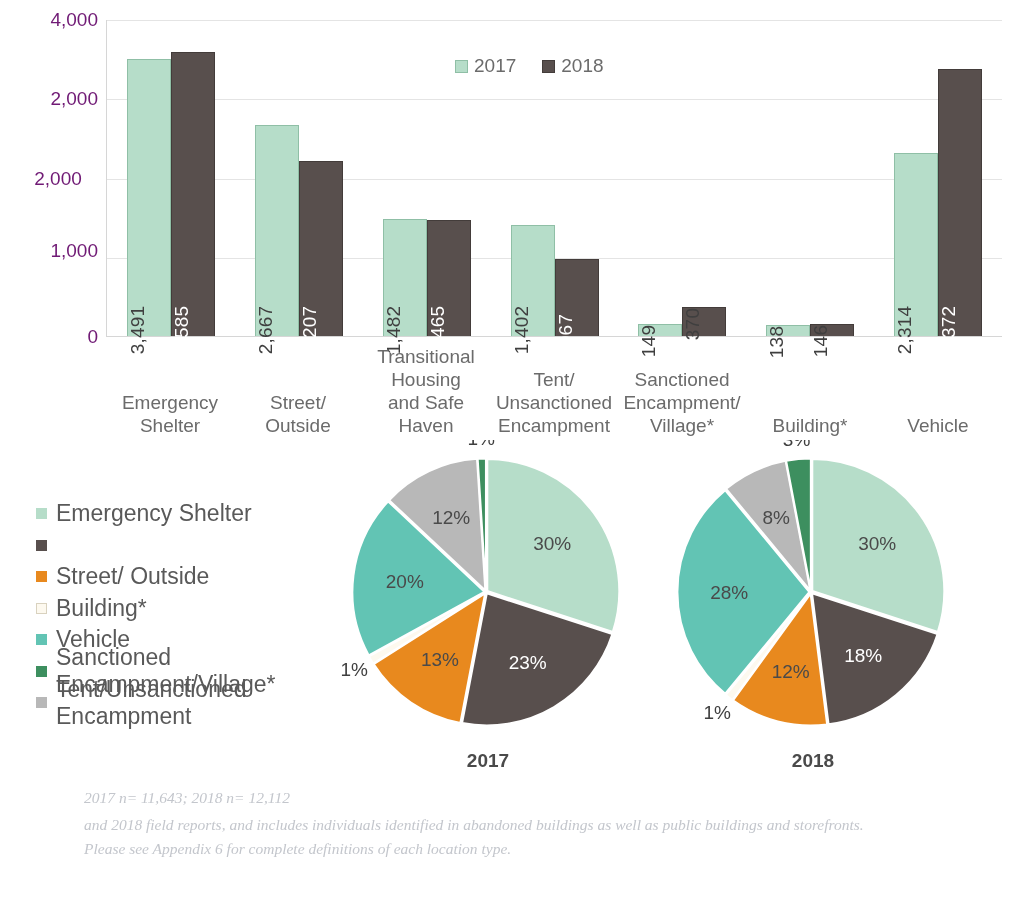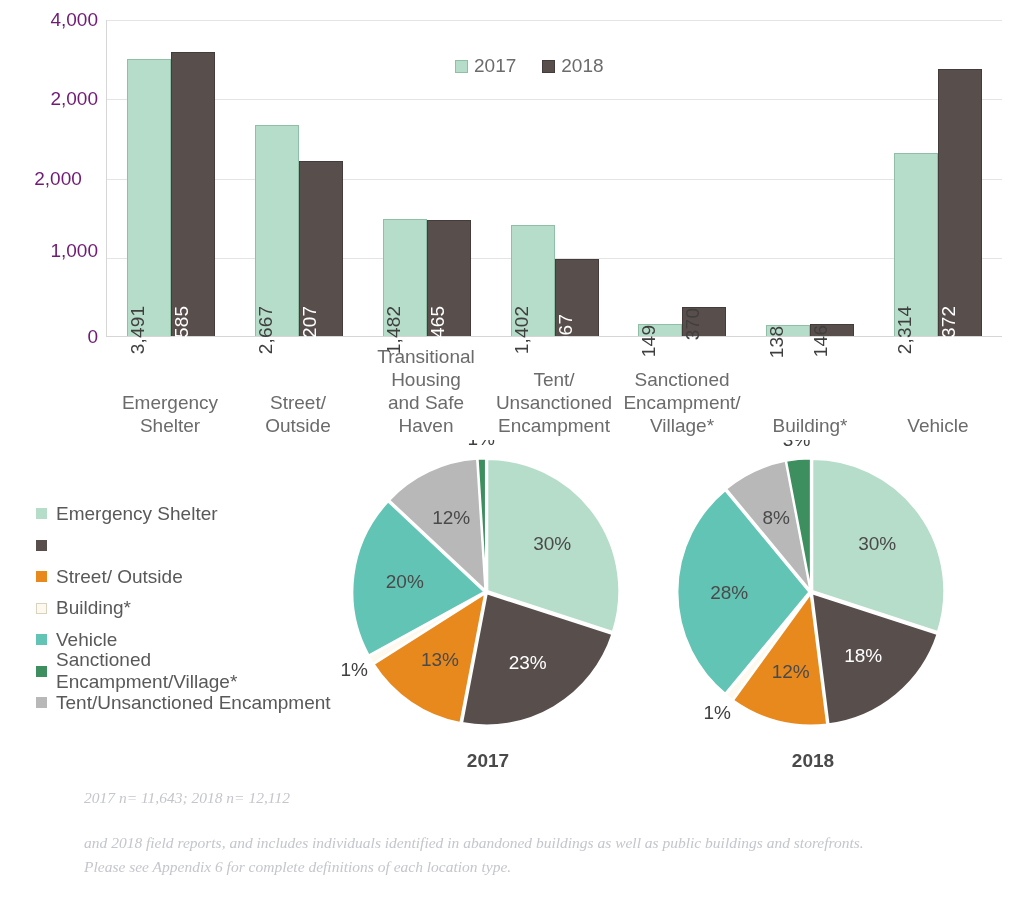--- a/index.html
+++ b/index.html
@@ -130,21 +130,21 @@
   
   #pie-legend {
     position: absolute;
     left: 36px; top: 498px;
     width: 300px;
   }
   .legend-row {
     display: flex;
     align-items: center;
     height: 31.5px;
-    font-size: 19px;
+    font-size: 23px;
     color: #595959;
   }
   .legend-row .sw {
     width: 11px; height: 11px;
     margin-right: 9px;
     flex: 0 0 auto;
   }
 
   
   .pie-block { position: absolute; }
@@ -174,21 +174,21 @@
   #footnotes {
     position: absolute;
     left: 84px; top: 786px;
     width: 880px;
     font-family: "Liberation Serif", serif;
     font-style: italic;
     font-size: 15.5px;
     line-height: 24.5px;
     color: #c3c6cc;
   }
-  #footnotes .n-line { margin-bottom: 20px; }
+  #footnotes .n-line { margin-bottom: 2px; }
   #footnotes .note-line { display: block; }
 </style>
 </head>
 <body>
 
 <div id="bar-chart">
 
   <div class="y-axis-labels">
       <div class="y-tick-label" style="top: 325px;">0</div>
       <div class="y-tick-label" style="top: 239px;">1,000</div>

